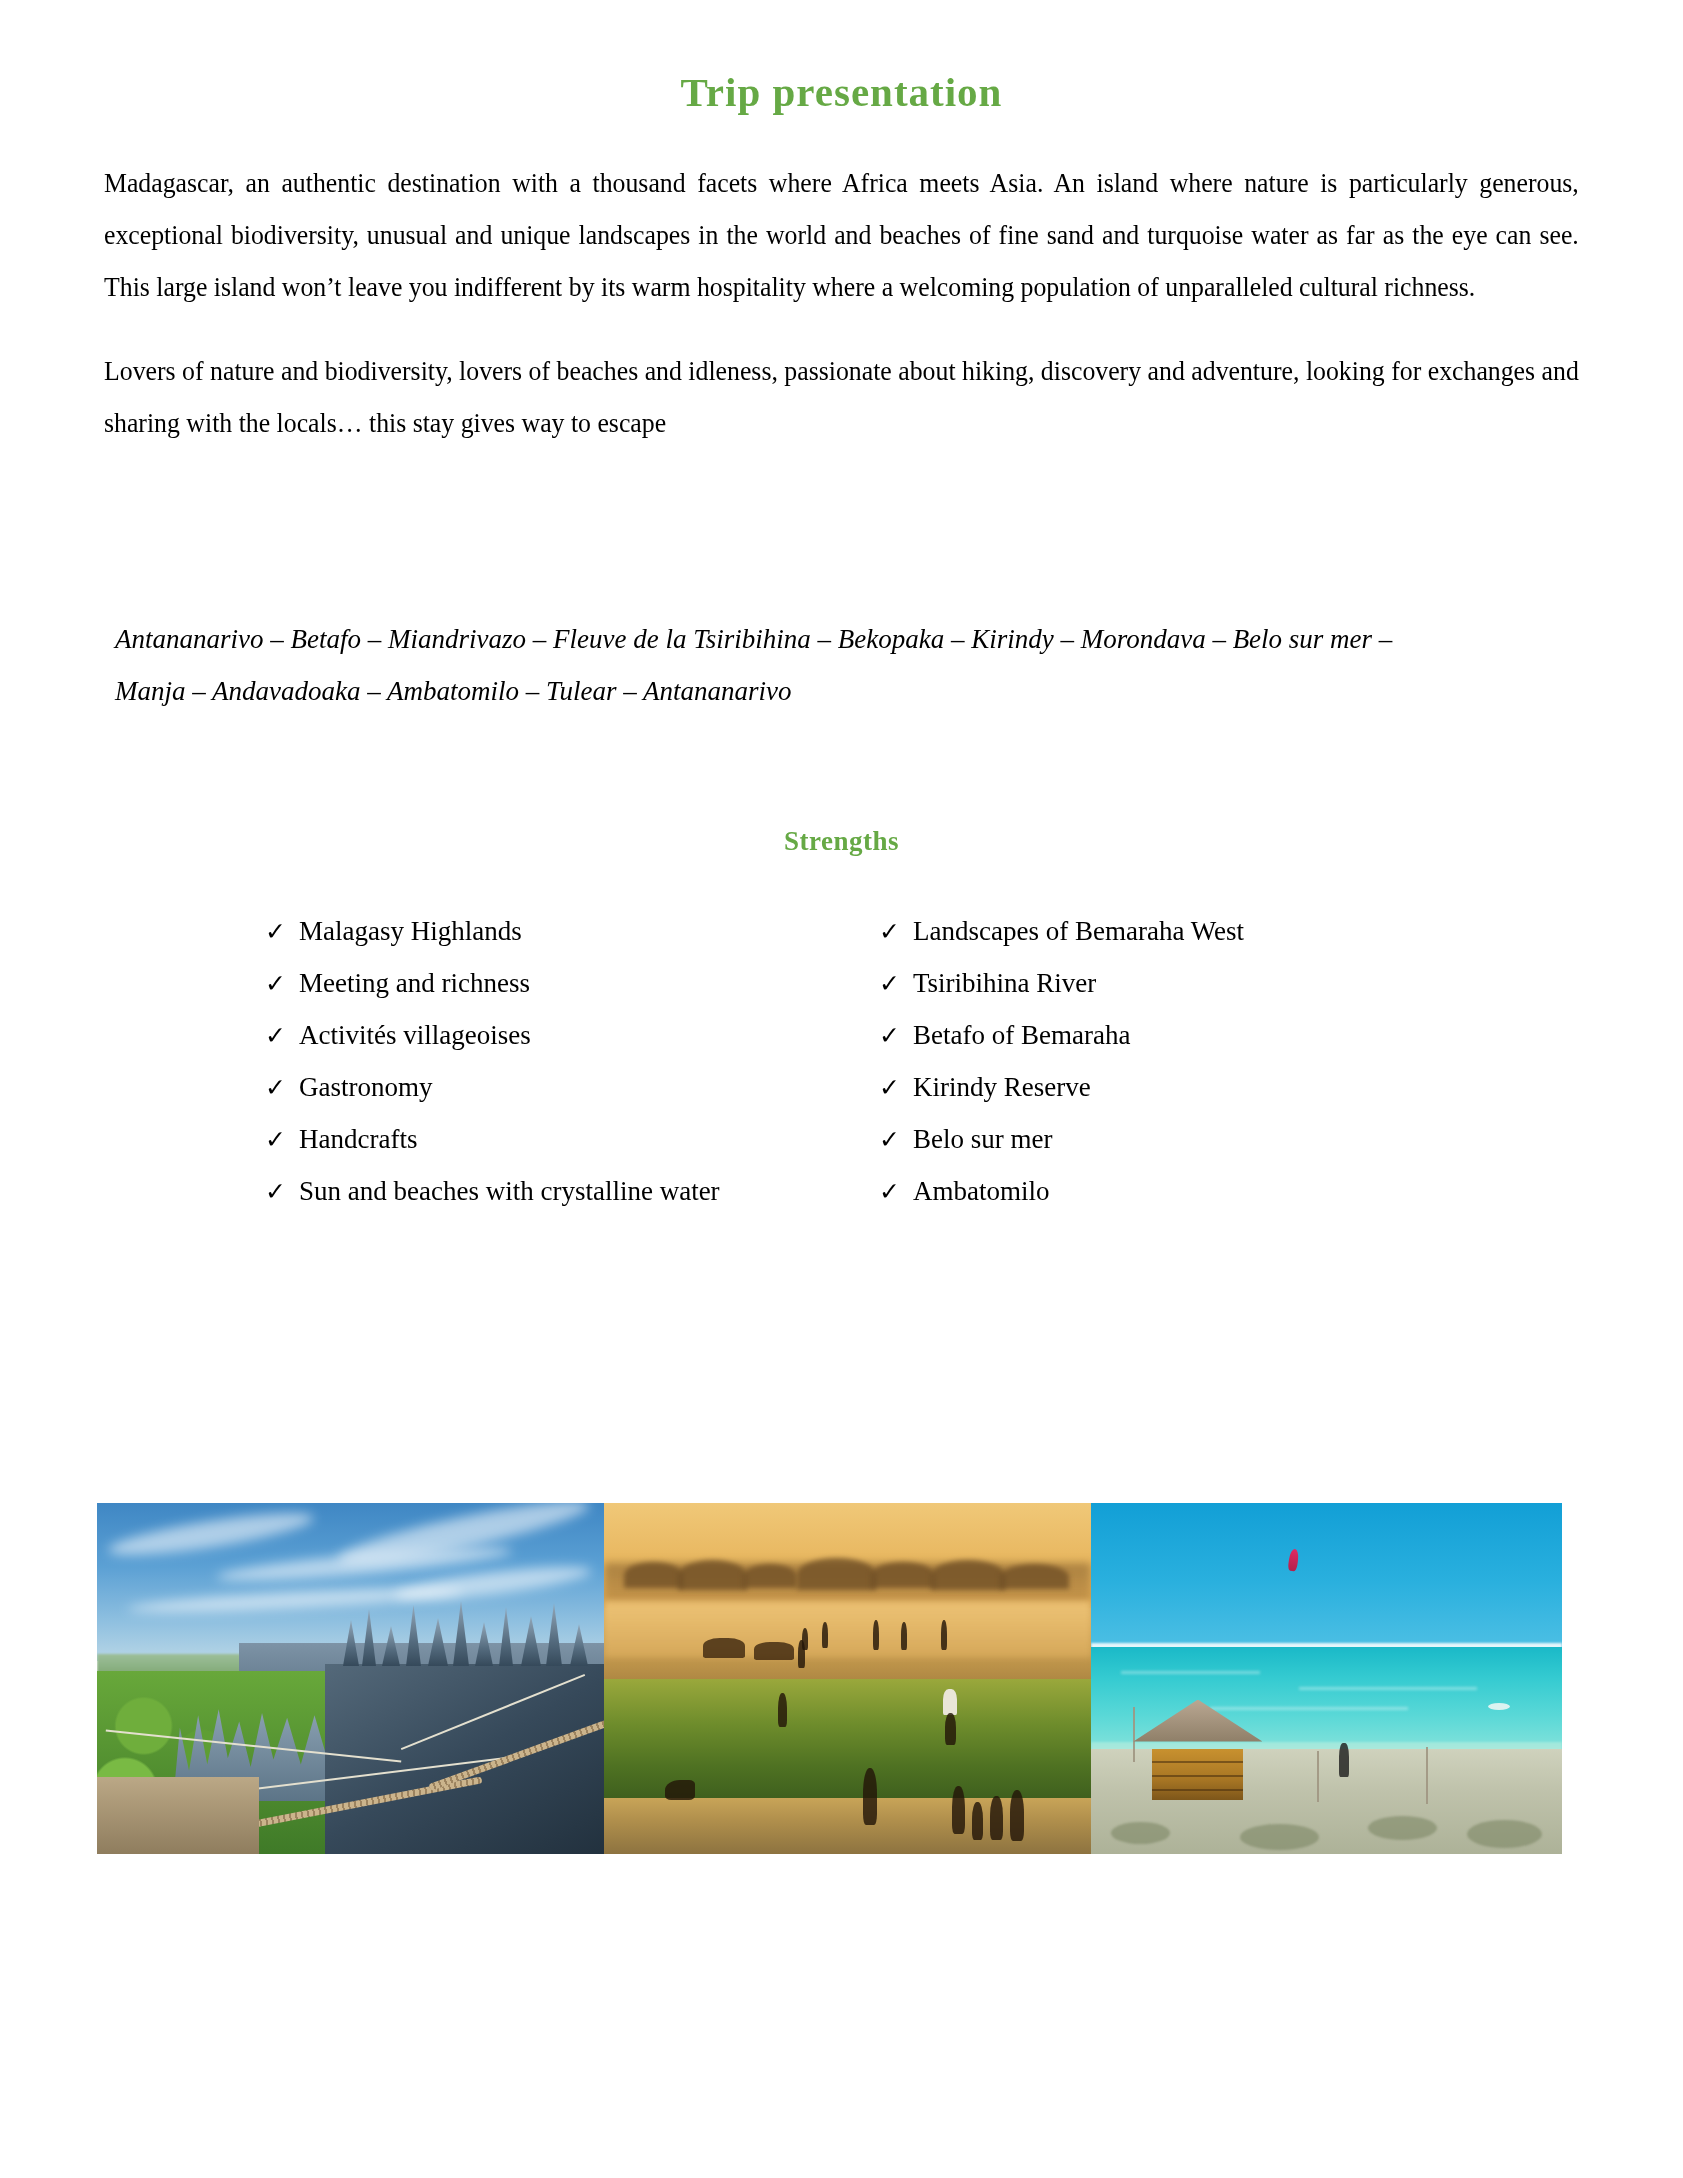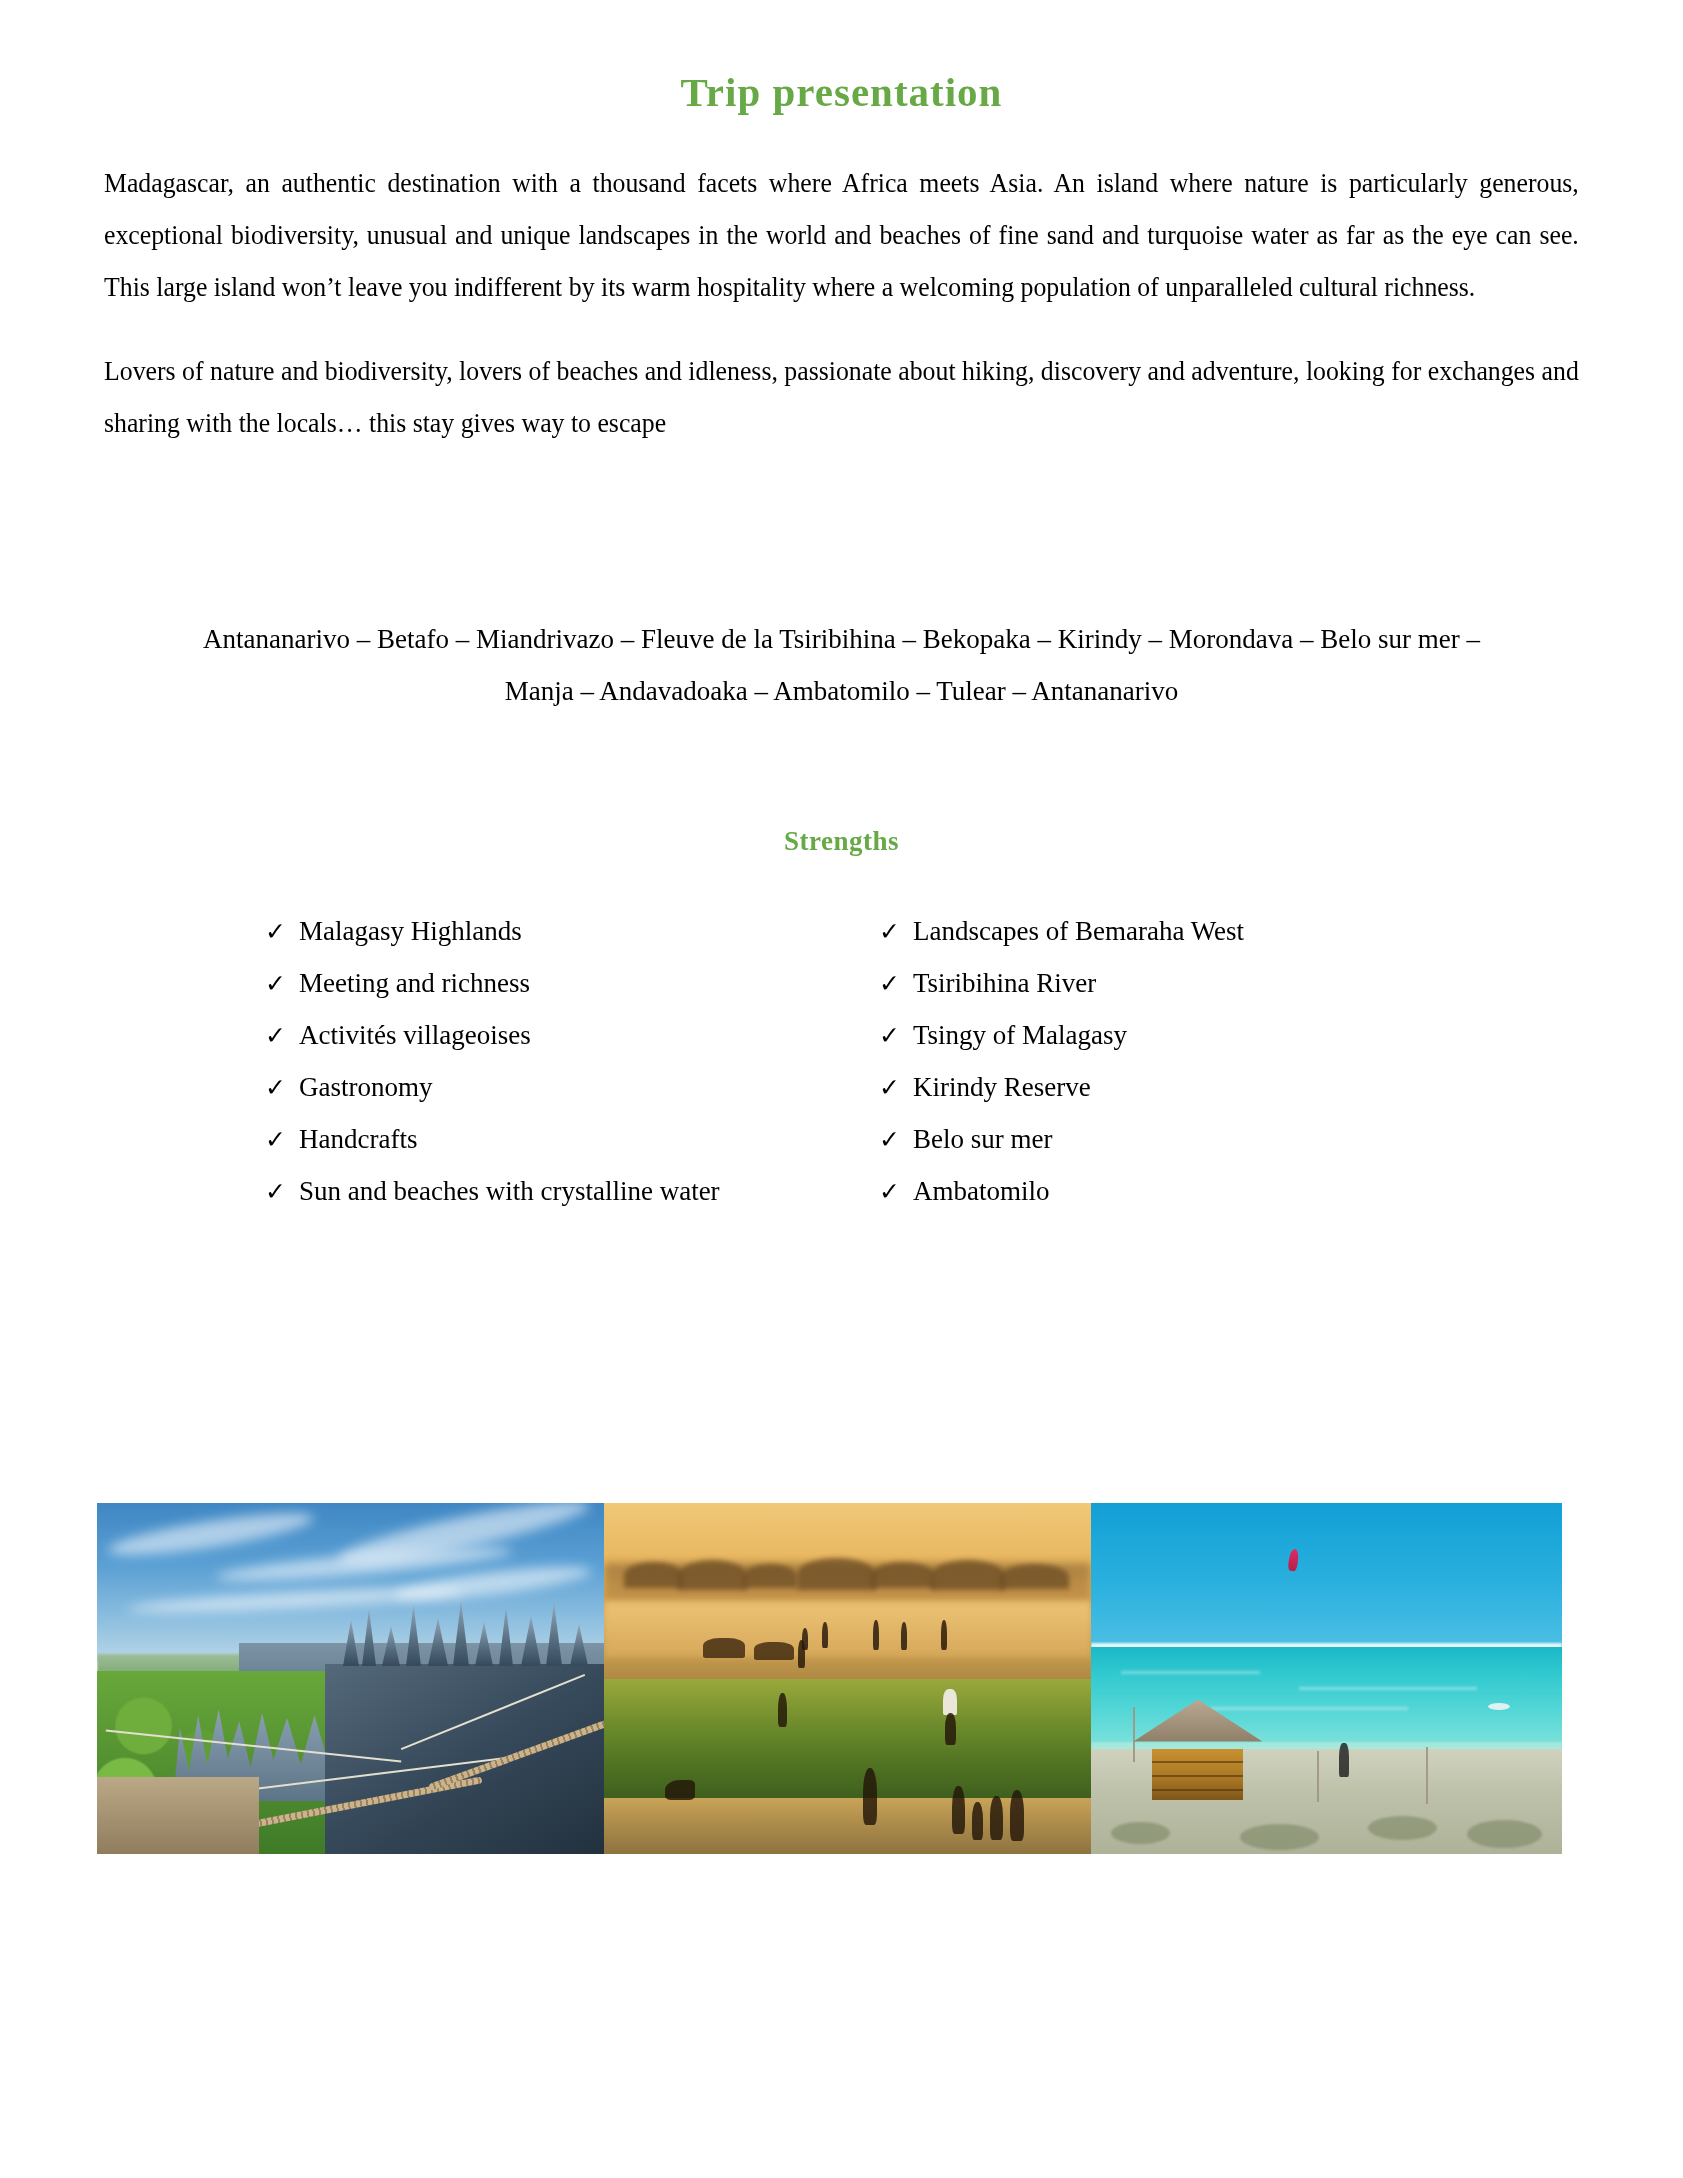--- a/index.html
+++ b/index.html
@@ -70,24 +70,25 @@
     transform-origin: left center;
     width: 104.7%;
   }
 
   #para1 { margin-top: 41px; }
   #para2 { margin-top: 32px; }
 
   
   .itinerary-block {
     margin-top: 48px;
-    text-align: center;
+    text-align: left;
     font-size: 27px;
     line-height: 52px;
     padding: 0 18px;
+    font-style: italic;
   }
 
   
   .strengths-wrap {
     margin-top: 48px;
     display: flex;
     justify-content: flex-start;
     padding-left: 168px;
   }
   .str-col {
@@ -383,21 +384,21 @@
         <div class="str-item">
           <span class="check">✓</span>
           <span class="str-label">Landscapes of Bemaraha West</span>
         </div>
         <div class="str-item">
           <span class="check">✓</span>
           <span class="str-label">Tsiribihina  River</span>
         </div>
         <div class="str-item">
           <span class="check">✓</span>
-          <span class="str-label">Tsingy of Malagasy</span>
+          <span class="str-label">Betafo of Bemaraha</span>
         </div>
         <div class="str-item">
           <span class="check">✓</span>
           <span class="str-label">Kirindy  Reserve</span>
         </div>
         <div class="str-item">
           <span class="check">✓</span>
           <span class="str-label">Belo sur mer</span>
         </div>
         <div class="str-item">

